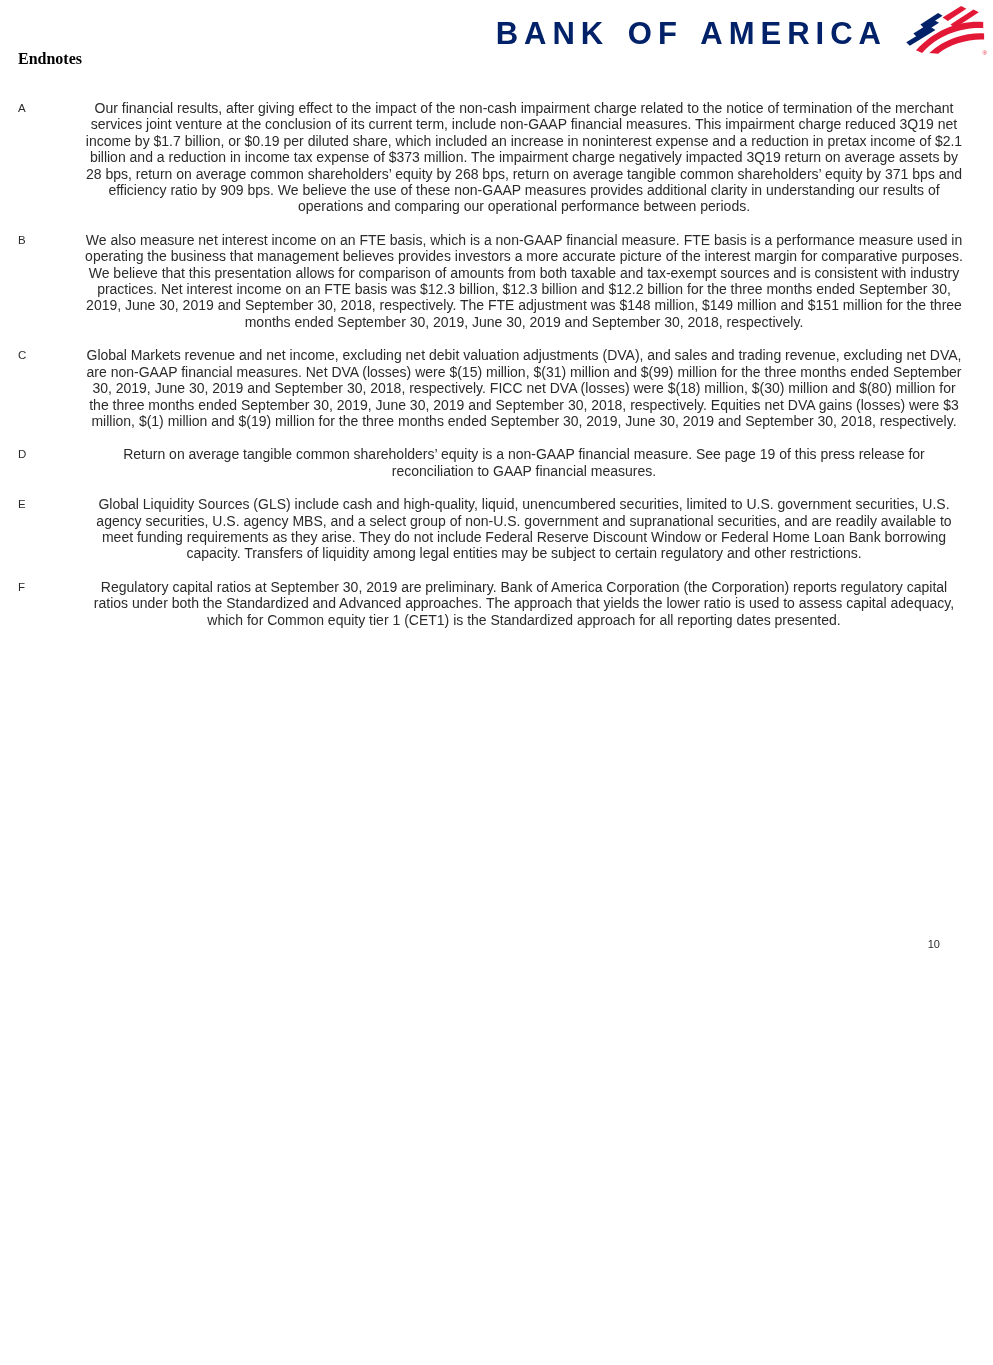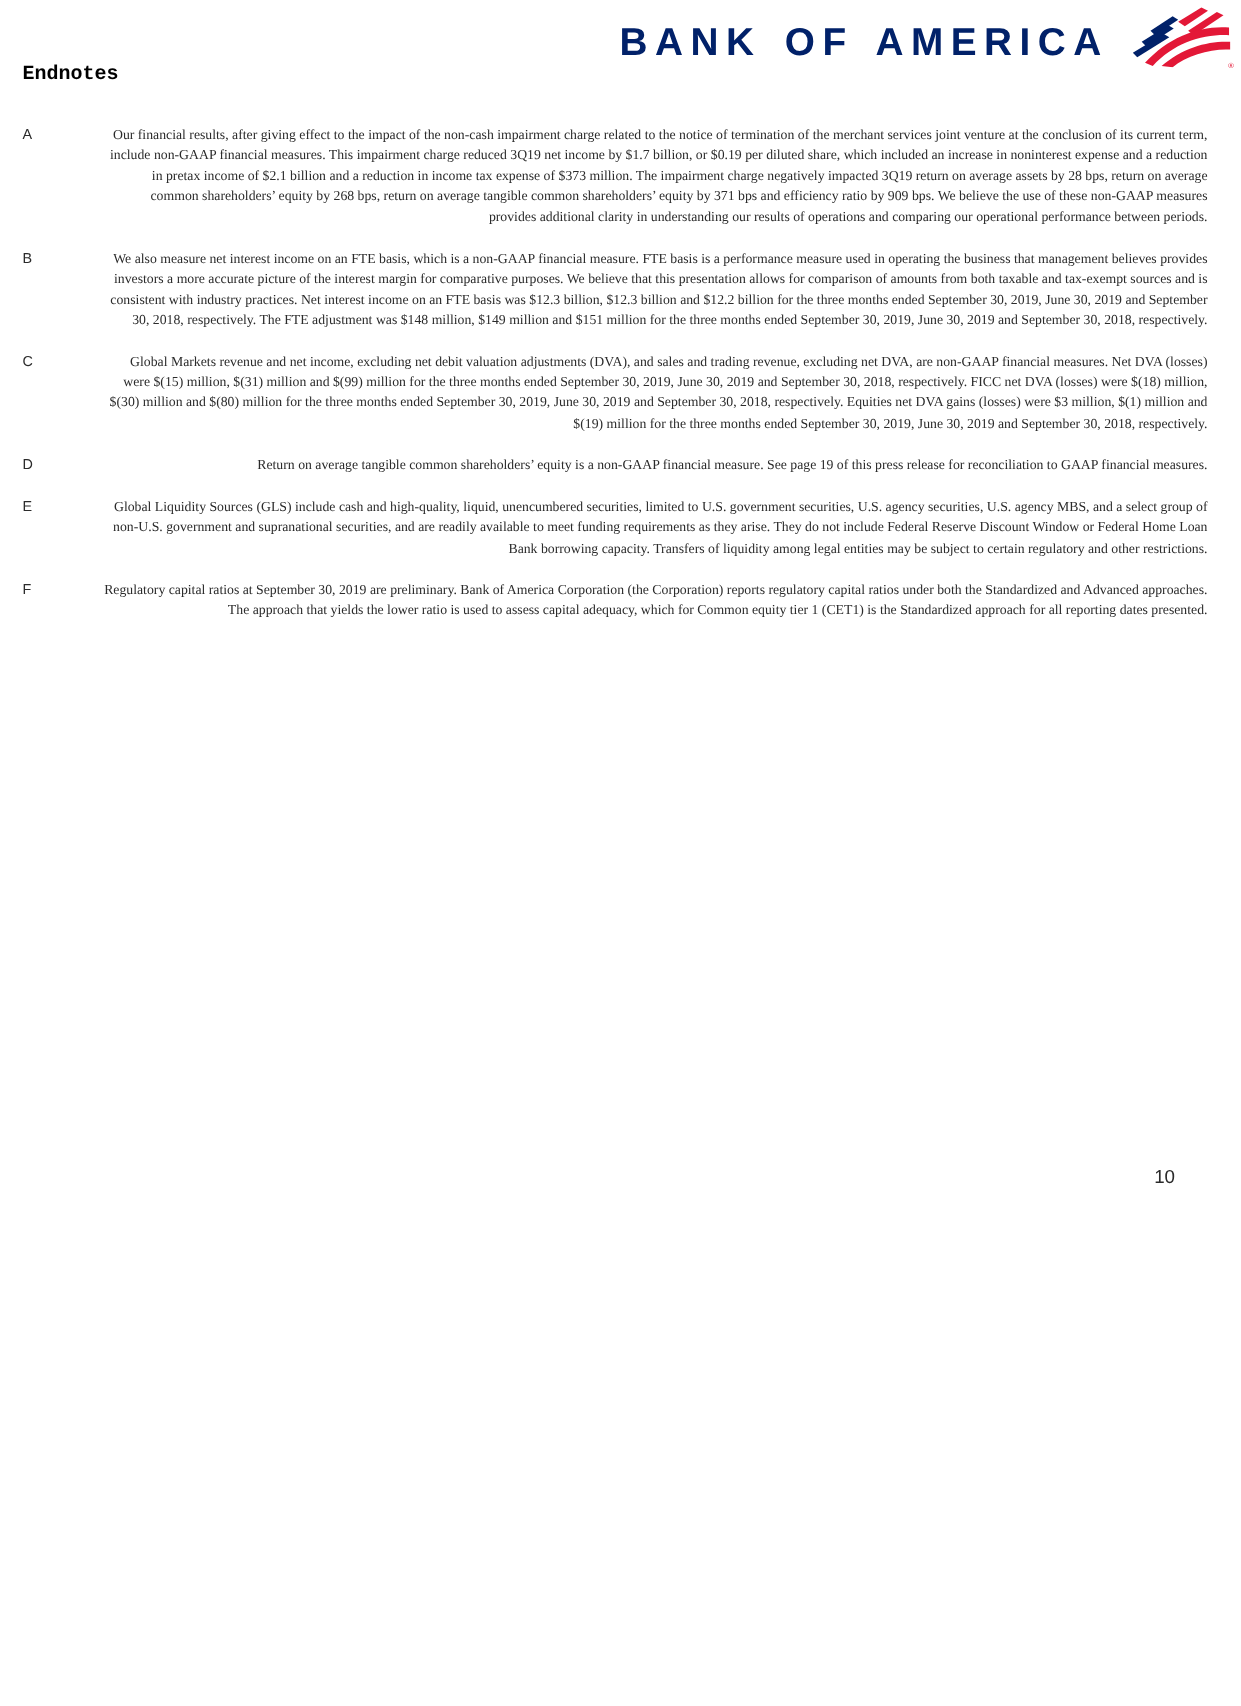--- a/index.html
+++ b/index.html
@@ -56,21 +56,21 @@
     color: #e31837;
   }
   
   .doc-title {
     position: absolute;
     top: 50px;
     left: 18px;
     font-size: 16px;
     font-weight: 700;
     color: #000000;
-    font-family: Liberation Mono, monospace;
+    font-family: Liberation Serif, serif;
   }
   
   .endnotes {
     position: absolute;
     top: 100px;
     left: 18px;
     width: 948px;
   }
   .endnote-row {
     display: flex;
@@ -78,32 +78,31 @@
     margin-bottom: 17px;
   }
   .endnote-letter {
     flex: 0 0 64px;
     font-size: 11.5px;
     line-height: 16.4px;
     color: #2b2b2b;
   }
   .endnote-text {
     flex: 1 1 auto;
-    font-size: 11px;
+    font-size: 14px;
     line-height: 16.4px;
     color: #2b2b2b;
-    text-align: right;
-    font-family: Liberation Serif, serif;
+    text-align: center;
   }
   
   .page-number {
     position: absolute;
     right: 53px;
     bottom: 23px;
-    font-size: 15px;
+    font-size: 11px;
     color: #2b2b2b;
   }
 </style>
 </head>
 <body>
 
 <div class="page">
 
   <div class="logo-row">
     <div class="logo-text">BANK OF AMERICA</div>

